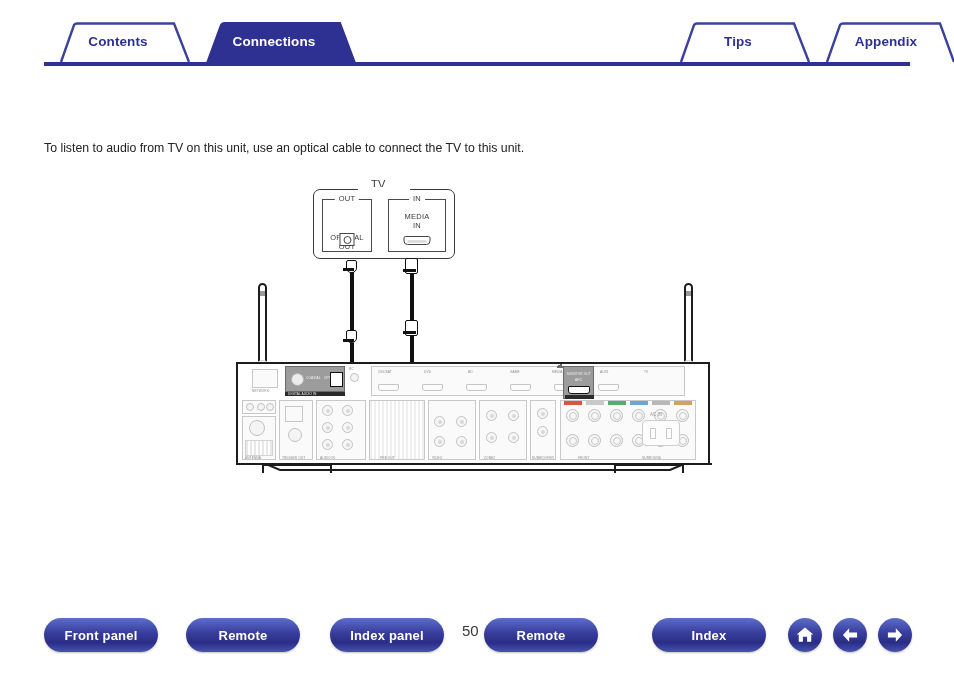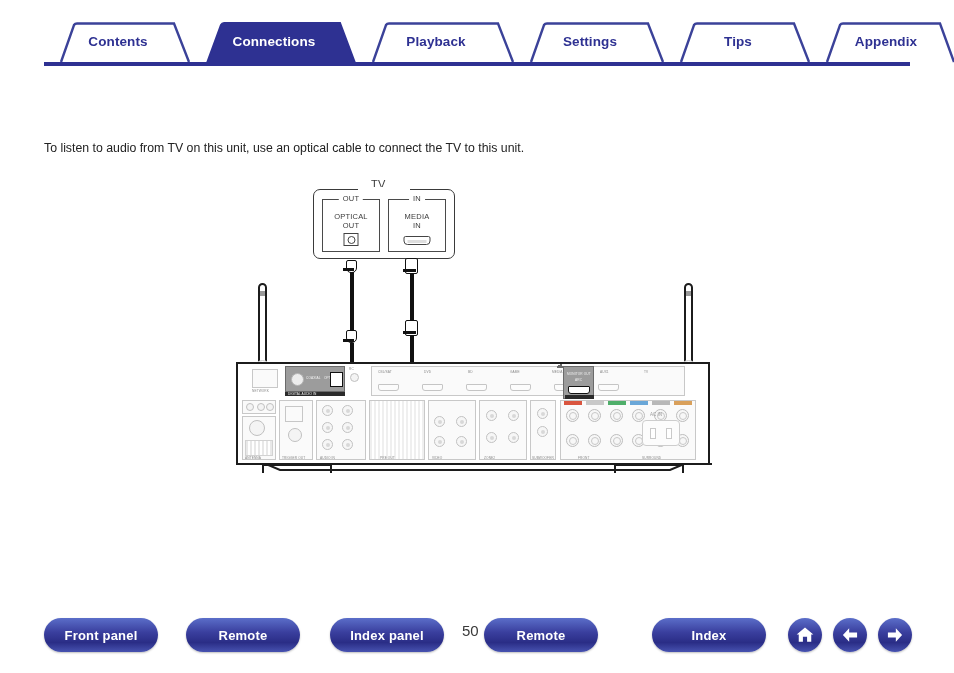--- a/index.html
+++ b/index.html
@@ -64,21 +64,21 @@
   }
   .tv-box-notch {
     position: absolute; left: 358px; top: 187px; width: 52px; height: 5px;
     background: #fff;
   }
   .tv-sub {
     position: absolute; top: 9px; height: 53px;
     border: 1.3px solid #4a4a4a; background: #fff;
     display: flex; flex-direction: column; align-items: center;
   }
-  .tv-sub.left  { left: 8px;  width: 58px; }
+  .tv-sub.left  { left: 8px;  width: 50px; justify-content: flex-end; }
   .tv-sub.right { left: 74px; width: 58px; }
   .tv-sub-cap {
     position: absolute; top: -6px; left: 50%; transform: translateX(-50%);
     background: #fff; padding: 0 4px;
     font-size: 7.5px; color: #3a3a3a; letter-spacing: .2px;
   }
   .tv-sub-txt {
     font-size: 7.5px; color: #3a3a3a; line-height: 9px;
     text-align: center; margin-top: 12px; letter-spacing: .2px;
   }
@@ -190,33 +190,21 @@
       <span style="position:relative;z-index:2">Contents</span>
     </div>
 
     <div class="tab active" style="left:146px; width:168px; border:none; background:transparent;">
       <svg width="168" height="41" style="position:absolute;left:0;top:0">
         <path d="M17 41 L31 3 Q32 1 34 1 L150 1 L165 41 Z" fill="#2e3192" stroke="#2e3192" stroke-width="2"></path>
       </svg>
       <span style="position:relative;z-index:2;color:#fff">Connections</span>
     </div>
 
-    <div class="tab" style="left:312px; width:160px; border:none; background:transparent;">
-      <svg width="160" height="41" style="position:absolute;left:0;top:0">
-        <path d="M17 40 L30 3 Q31 1.5 33 1.5 L142 1.5 L157 40" fill="#ffffff" stroke="#3b4299" stroke-width="2.4"></path>
-      </svg>
-      <span style="position:relative;z-index:2">Playback</span>
-    </div>
-
-    <div class="tab" style="left:470px; width:152px; border:none; background:transparent;">
-      <svg width="152" height="41" style="position:absolute;left:0;top:0">
-        <path d="M17 40 L30 3 Q31 1.5 33 1.5 L134 1.5 L149 40" fill="#ffffff" stroke="#3b4299" stroke-width="2.4"></path>
-      </svg>
-      <span style="position:relative;z-index:2">Settings</span>
-    </div>
+
 
     <div class="tab" style="left:620px; width:148px; border:none; background:transparent;">
       <svg width="148" height="41" style="position:absolute;left:0;top:0">
         <path d="M17 40 L30 3 Q31 1.5 33 1.5 L130 1.5 L145 40" fill="#ffffff" stroke="#3b4299" stroke-width="2.4"></path>
       </svg>
       <span style="position:relative;z-index:2">Tips</span>
     </div>
 
     <div class="tab" style="left:766px; width:160px; border:none; background:transparent;">
       <svg width="160" height="41" style="position:absolute;left:0;top:0">

